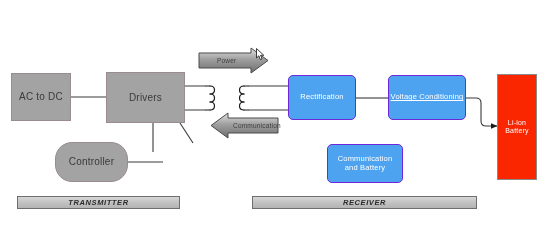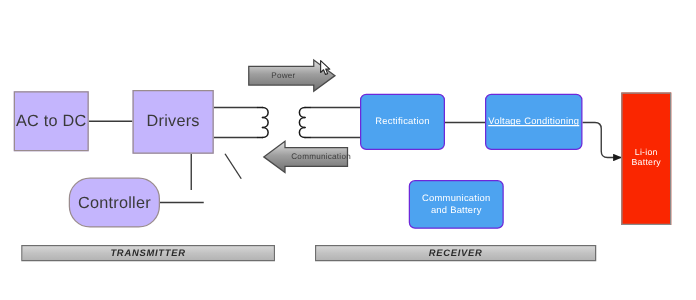--- a/index.html
+++ b/index.html
@@ -22,24 +22,24 @@
     box-sizing: border-box;
     display: flex;
     align-items: center;
     justify-content: center;
     text-align: center;
     line-height: 1.15;
     z-index: 3;
   }
   
   .pink {
-    background: #c4b5fd;
+    background: #a3a3a3;
     border: 1px solid #9a8c8e;
     color: #3a3a3a;
-    font-size: 13px;
+    font-size: 10px;
     letter-spacing: .2px;
   }
   .pink.round { border-radius: 17px; }
   
   .blue {
     background: #4da3f0;
     border: 1px solid #6d28d9;
     border-radius: 5px;
     color: #ffffff;
     font-size: 7.5px;
@@ -177,21 +177,21 @@
   </svg>
 
   <div class="arrow-label" style="left:217px; top:57px;">Power</div>
 
   <div class="arrow-label" style="left:233px; top:122px;">Communication</div>
 
   <div class="node pink" style="left:11px; top:73px; width:60px; height:48px;">
     <span>AC to DC</span>
   </div>
 
-  <div class="node pink" style="left:106px; top:72px; width:65px; height:51px;">
+  <div class="node pink" style="left:106px; top:72px; width:79px; height:51px;">
     <span>Drivers</span>
   </div>
 
   <div class="node pink round" style="left:55px; top:142px; width:73px; height:40px;">
     <span>Controller</span>
   </div>
 
 
   <div class="node blue" style="left:288px; top:75px; width:68px; height:45px;">
     <span>Rectification</span>
@@ -204,21 +204,21 @@
   <div class="node blue" style="left:327px; top:144px; width:76px; height:39px; flex-direction:column;">
     <span>Communication</span>
     <span>and Battery</span>
   </div>
 
   <div class="node battery" style="left:497px; top:74px; width:40px; height:106px; flex-direction:column;">
     <span>Li-ion</span>
     <span>Battery</span>
   </div>
 
-  <div class="footer-bar" style="left:17px; top:196px; width:203px; height:13px;">
+  <div class="footer-bar" style="left:17px; top:196px; width:163px; height:13px;">
     <span>TRANSMITTER</span>
   </div>
 
   <div class="footer-bar" style="left:252px; top:196px; width:225px; height:13px;">
     <span>RECEIVER</span>
   </div>
 
   <svg class="cursor" style="left:256px; top:48px;" width="9" height="13" viewBox="0 0 9 13">
     <path d="M0.5,0.5 L0.5,10 L2.8,7.8 L4.4,11.6 L6.1,10.9 L4.6,7.3 L7.8,7.3 Z" fill="#ffffff" stroke="#2a2a2a" stroke-width="0.9" stroke-linejoin="round"></path>
   </svg>

